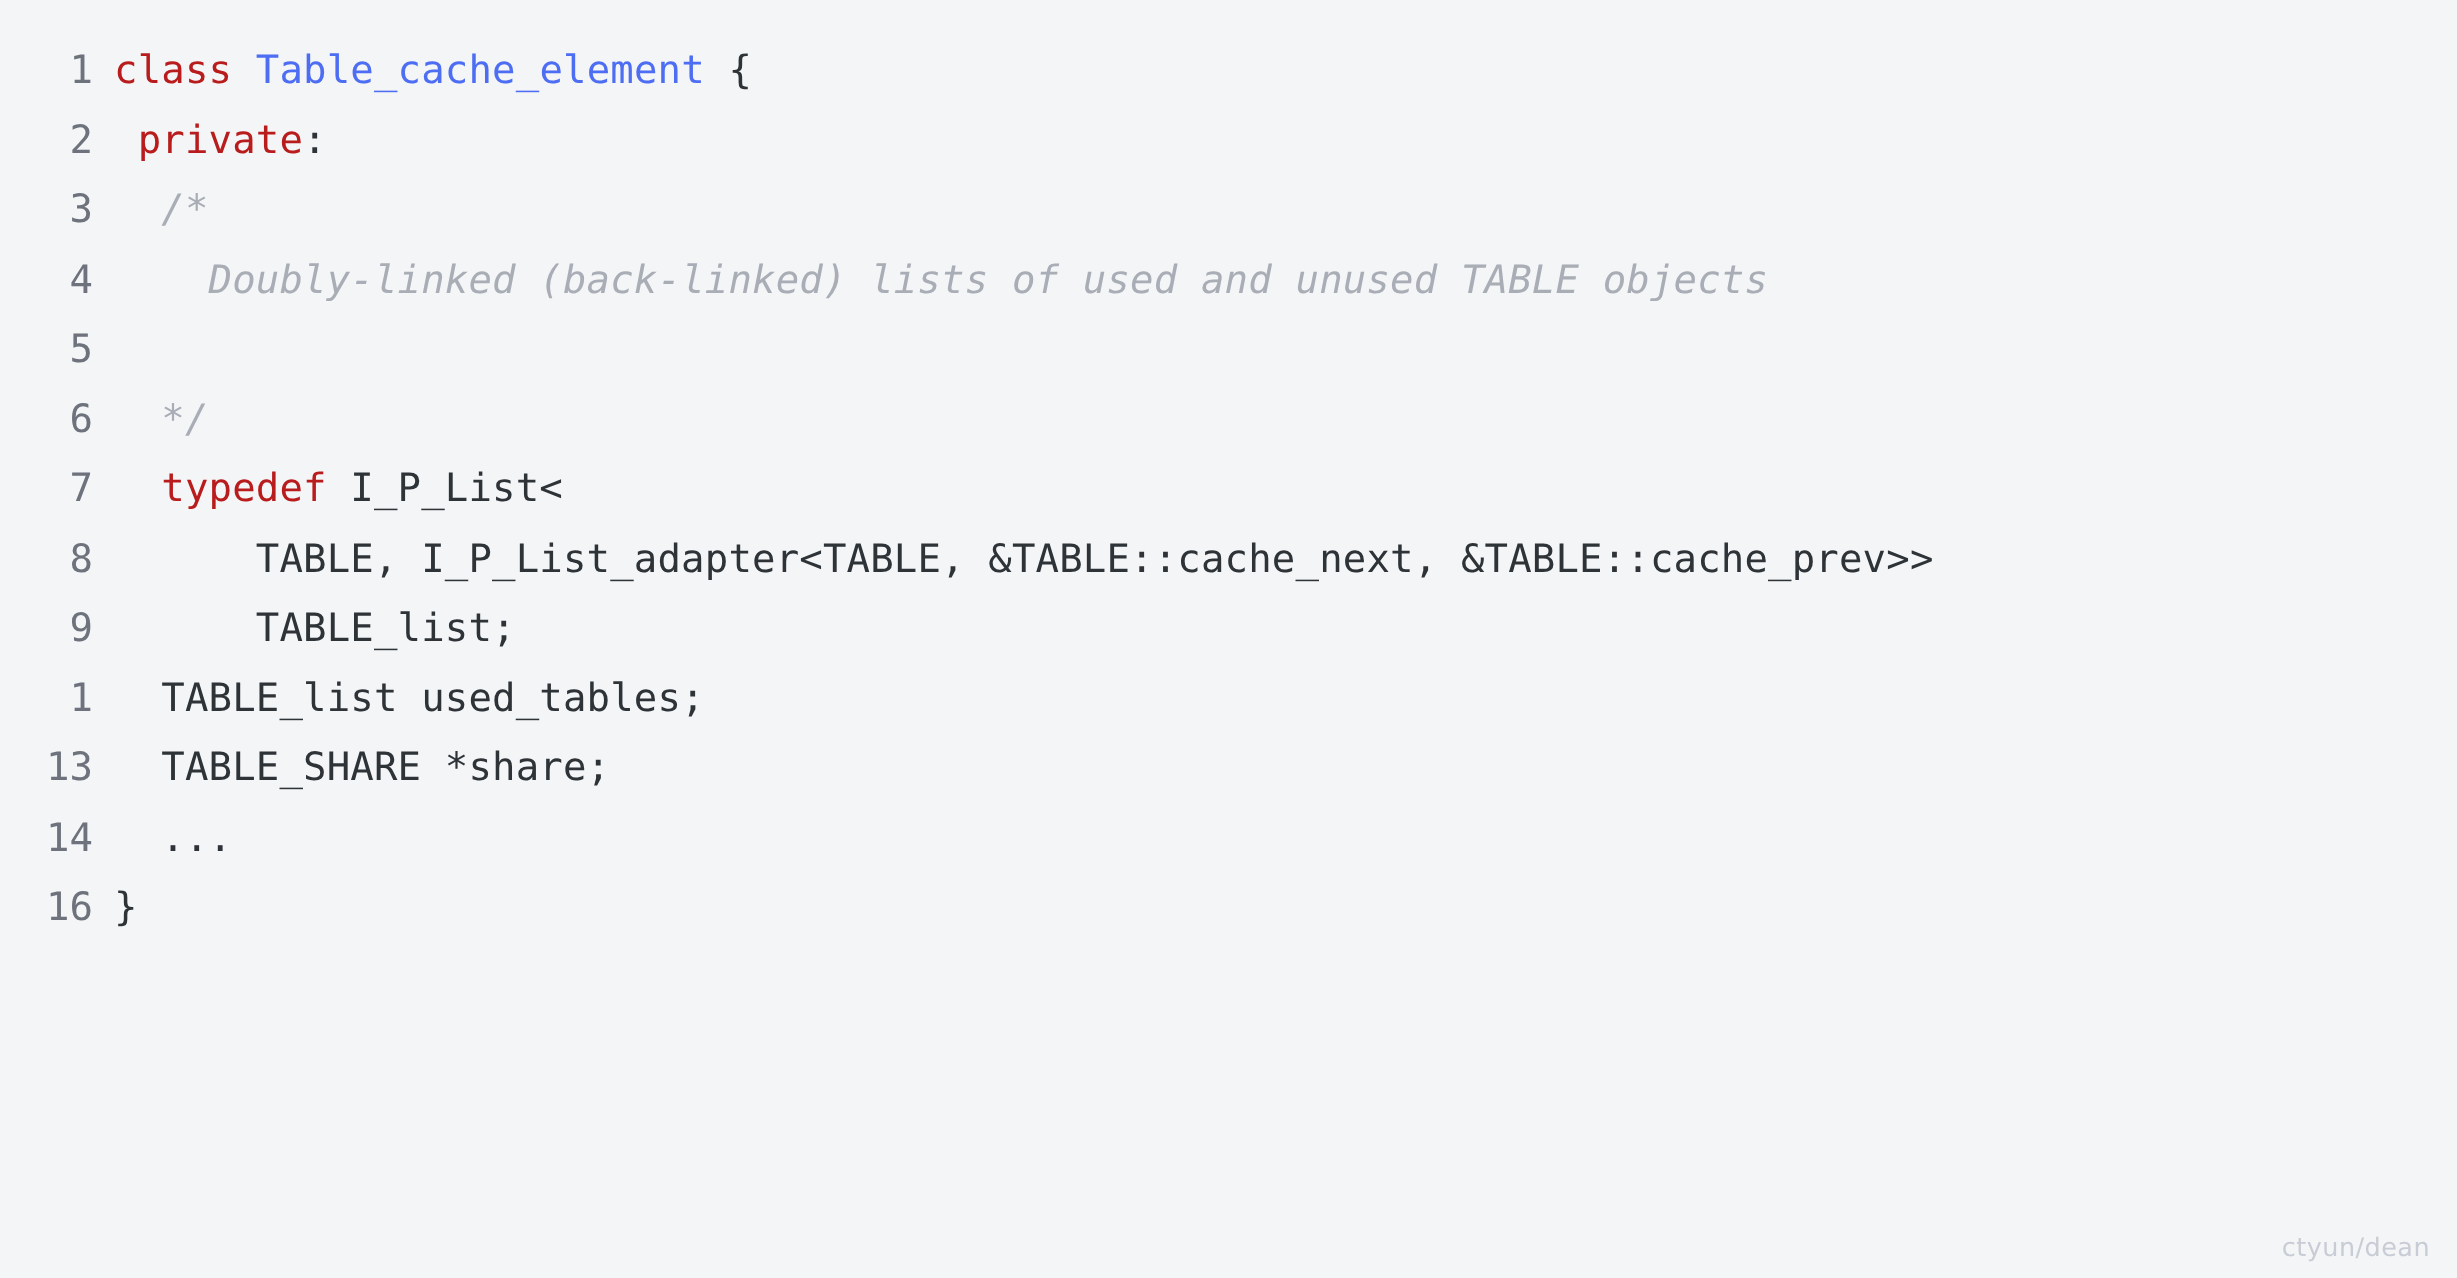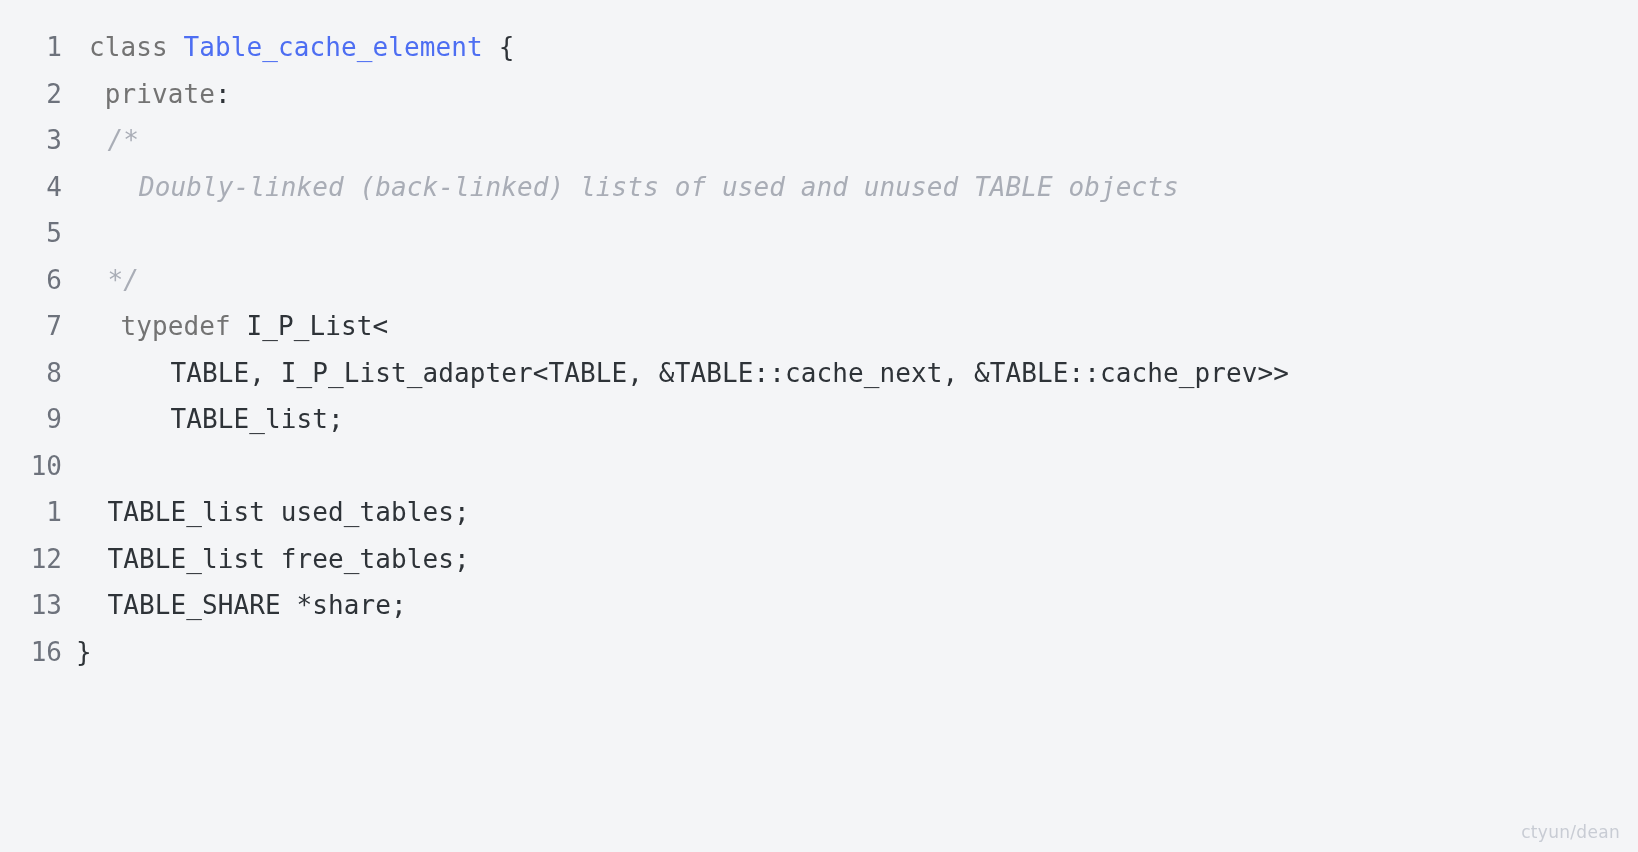--- a/index.html
+++ b/index.html
@@ -43,21 +43,21 @@
     user-select: none;
   }
   .line-code {
     flex: 1 1 auto;
     font-size: 26px;
     color: #2e3338;
     font-family: "DejaVu Sans Mono", "Liberation Mono", monospace;
     white-space: pre;
     letter-spacing: 0.1px;
   }
-  .tok-keyword { color: #737373; margin-left: 13px; }
+  .tok-keyword { color: #b91c1c; }
   .tok-type    { color: #4d6ef2; }
   .tok-comment { color: #a9adb6; font-style: italic; }
   .tok-plain   { color: #2e3338; }
   .tok-punct   { color: #2e3338; }
 
   .watermark {
     position: absolute;
     right: 18px;
     bottom: 10px;
     font-size: 17px;
@@ -75,22 +75,21 @@
   <div class="code-lines">
       <div class="code-line"><span class="line-number">1</span><span class="line-code"><span class="tok-keyword">class</span><span class="tok-plain"> </span><span class="tok-type">Table_cache_element</span><span class="tok-punct"> {</span></span></div>
       <div class="code-line"><span class="line-number">2</span><span class="line-code"><span class="tok-plain"> </span><span class="tok-keyword">private</span><span class="tok-punct">:</span></span></div>
       <div class="code-line"><span class="line-number">3</span><span class="line-code"><span class="tok-plain">  </span><span class="tok-comment">/*</span></span></div>
       <div class="code-line"><span class="line-number">4</span><span class="line-code"><span class="tok-plain">  </span><span class="tok-comment">  Doubly-linked (back-linked) lists of used and unused TABLE objects</span></span></div>
       <div class="code-line"><span class="line-number">5</span><span class="line-code"><span class="tok-plain">  </span></span></div>
       <div class="code-line"><span class="line-number">6</span><span class="line-code"><span class="tok-plain">  </span><span class="tok-comment">*/</span></span></div>
       <div class="code-line"><span class="line-number">7</span><span class="line-code"><span class="tok-plain">  </span><span class="tok-keyword">typedef</span><span class="tok-plain"> I_P_List&lt;</span></span></div>
       <div class="code-line"><span class="line-number">8</span><span class="line-code"><span class="tok-plain">      TABLE, I_P_List_adapter&lt;TABLE, &amp;TABLE::cache_next, &amp;TABLE::cache_prev&gt;&gt;</span></span></div>
       <div class="code-line"><span class="line-number">9</span><span class="line-code"><span class="tok-plain">      TABLE_list;</span></span></div>
-      <div class="code-line"><span class="line-number">10</span><span class="line-code">​</span></div>
       <div class="code-line"><span class="line-number">1</span><span class="line-code"><span class="tok-plain">  TABLE_list used_tables;</span></span></div>
-      <div class="code-line"><span class="line-number">12</span><span class="line-code"><span class="tok-plain">  TABLE_list free_tables;</span></span></div>
       <div class="code-line"><span class="line-number">13</span><span class="line-code"><span class="tok-plain">  TABLE_SHARE *share;</span></span></div>
+      <div class="code-line"><span class="line-number">14</span><span class="line-code"><span class="tok-plain">  ...</span></span></div>
       <div class="code-line"><span class="line-number">16</span><span class="line-code"><span class="tok-punct">}</span></span></div>
     </div>
 
   <div class="watermark">ctyun/dean</div>
 
 </div>
 
 </body></html>

